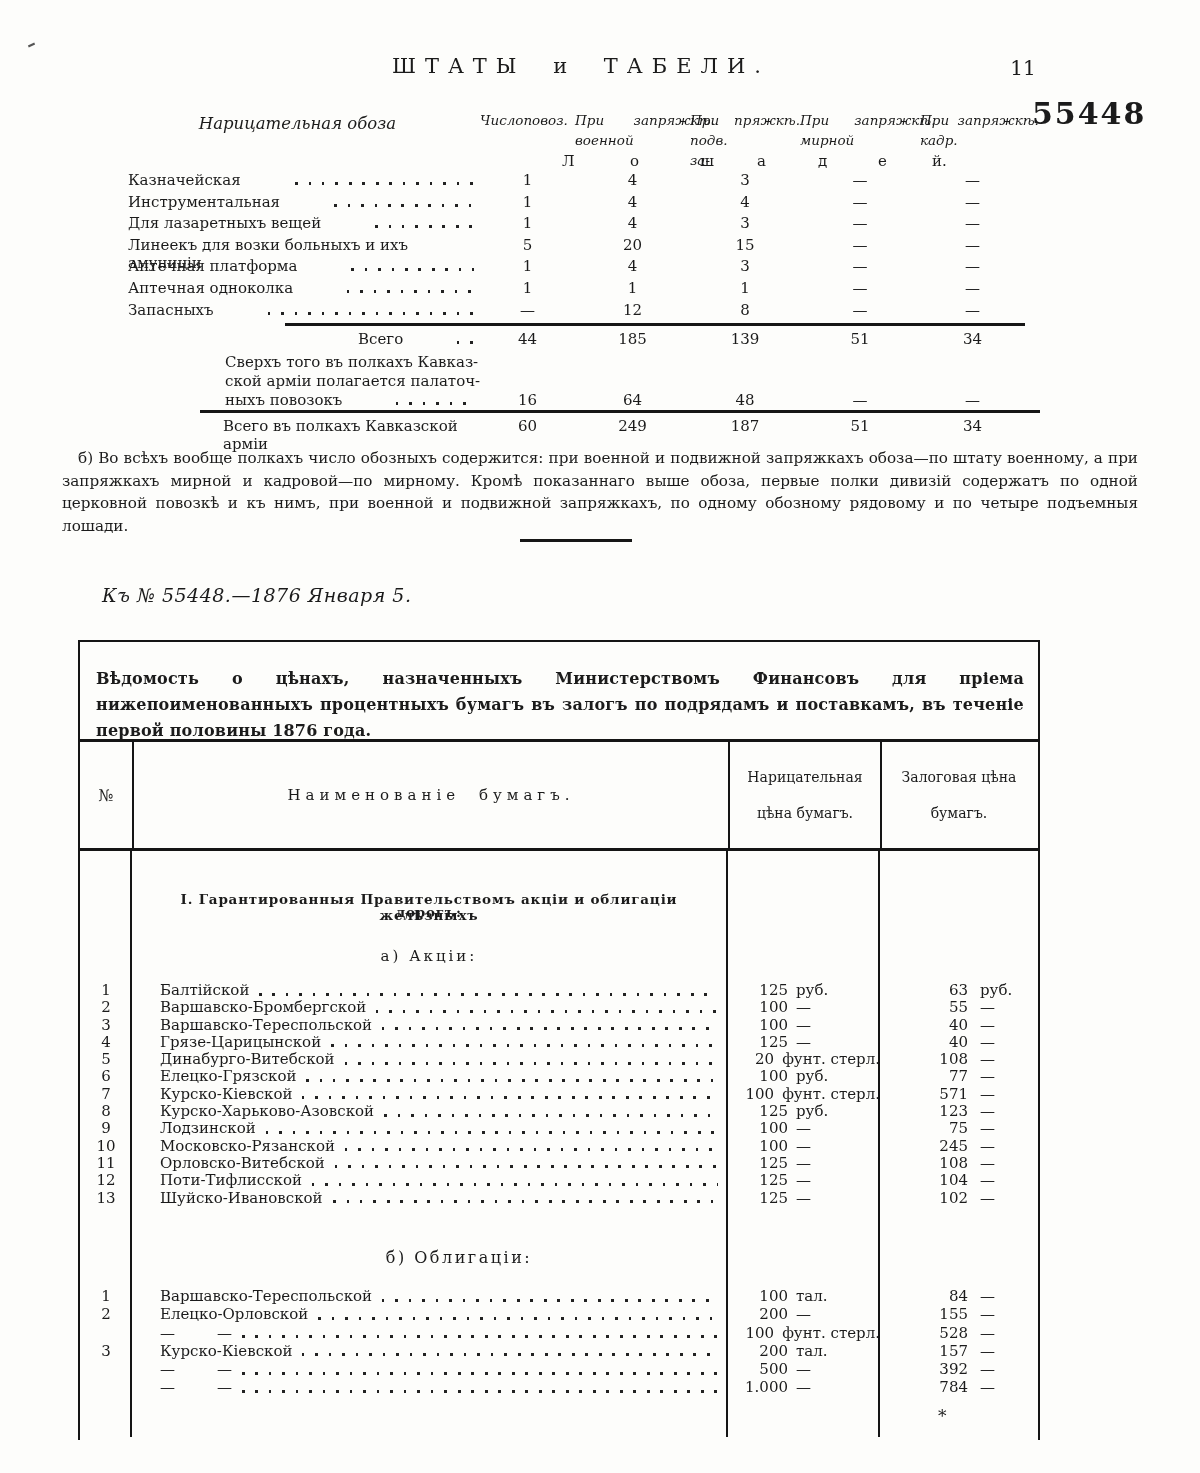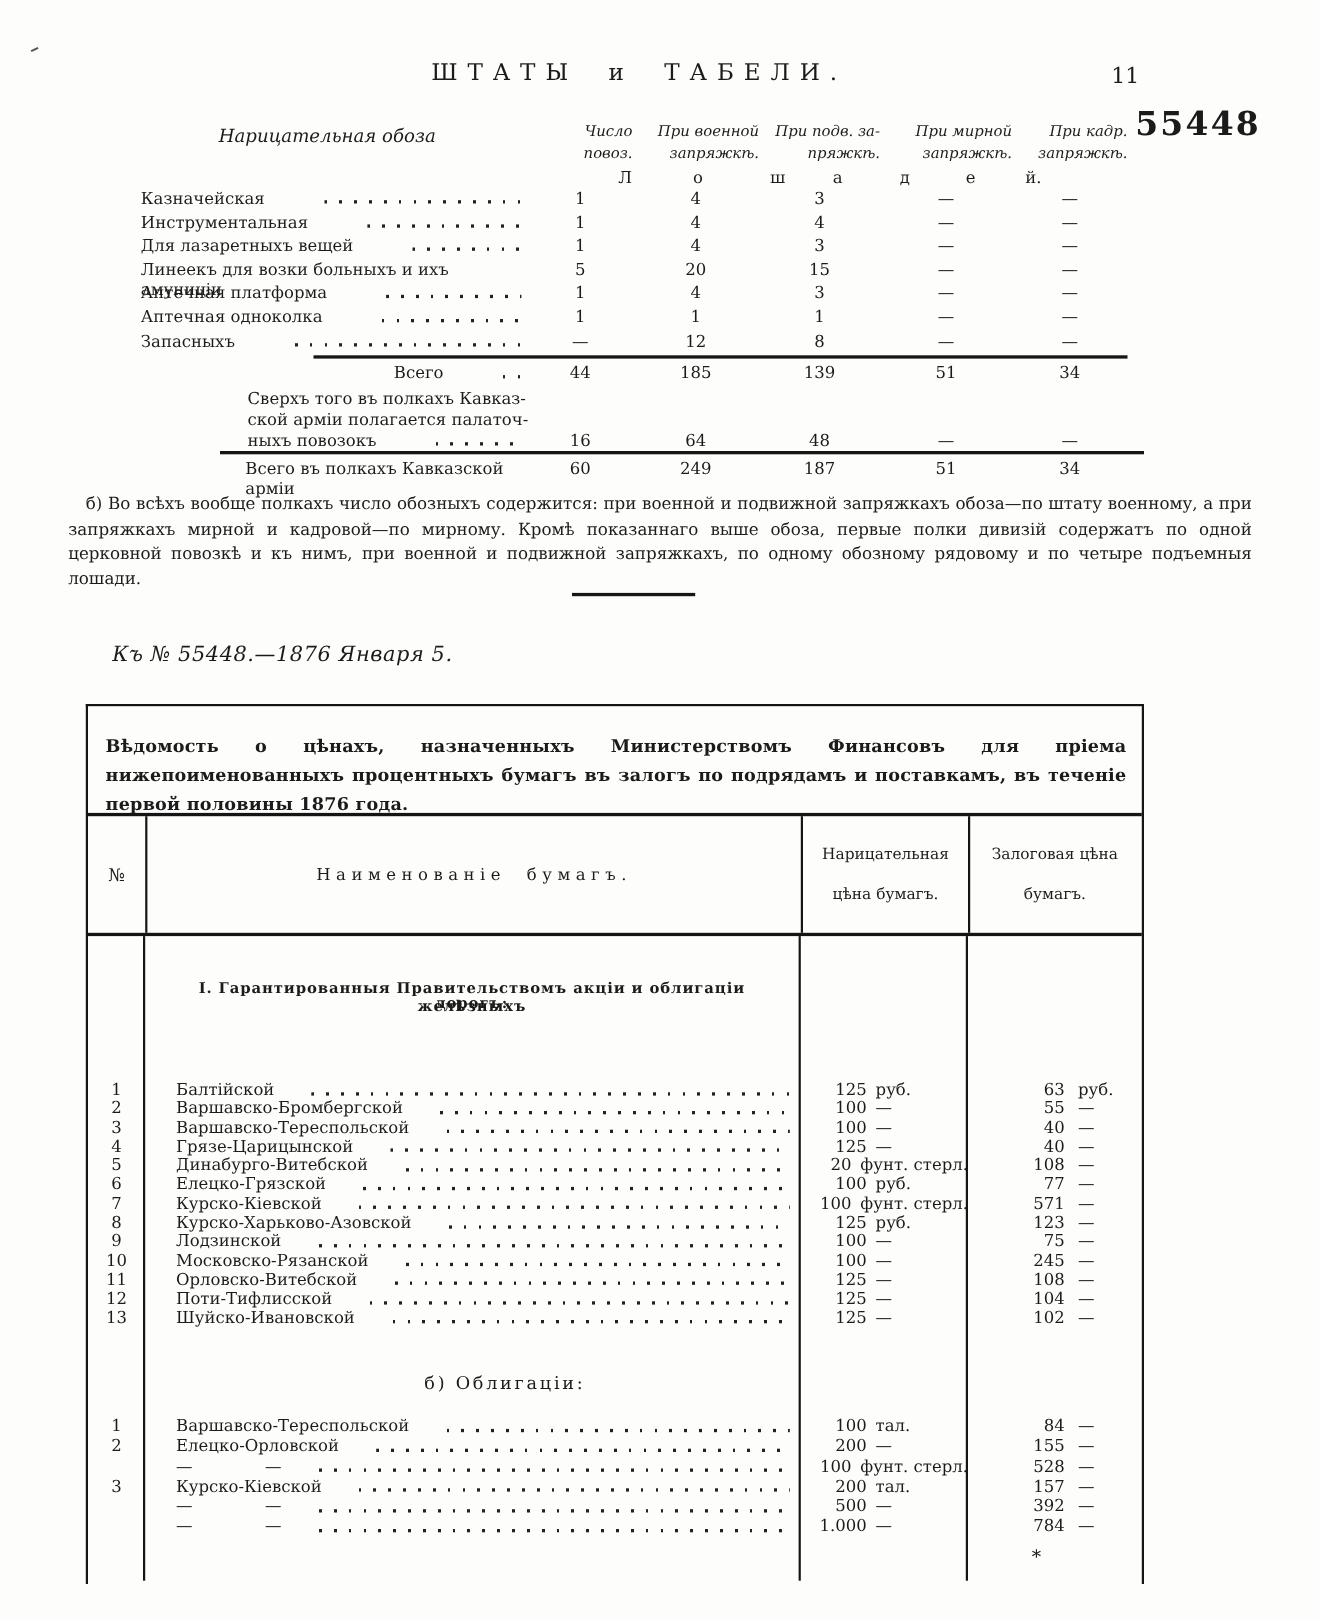--- a/index.html
+++ b/index.html
@@ -14,22 +14,22 @@
   
   .masthead-title{position:absolute;top:54px;left:0;width:1162px;text-align:center;
     font-size:21px;letter-spacing:9px;word-spacing:12px;}
   .page-number{position:absolute;top:56px;left:1000px;width:46px;text-align:center;font-size:20px;}
   .doc-number{position:absolute;top:96px;left:1032px;font-size:30px;font-weight:bold;letter-spacing:2px;}
 
   
   .obos{position:absolute;top:108px;left:115px;width:910px;height:338px;}
   .o-namehead{position:absolute;top:6px;left:0;width:365px;text-align:center;
     font-style:italic;font-size:16.5px;}
-  .o-colhead{position:absolute;top:2px;text-align:right;font-style:italic;
-    font-size:13.5px;line-height:20px;display:flex;flex-direction:column;}
+  .o-colhead{position:absolute;top:2px;text-align:left;font-style:italic;
+    font-size:13.5px;line-height:20px;display:flex;}
   .ch0{left:365px;width:95px;}
   .ch1{left:460px;width:115px;}
   .ch2{left:575px;width:110px;}
   .ch3{left:685px;width:120px;}
   .ch4{left:805px;width:105px;}
   .o-horses span{position:absolute;top:44px;font-size:15px;}
   .o-rows{position:absolute;top:63px;left:0;width:910px;}
   .o-row{display:grid;grid-template-columns:365px 95px 115px 110px 120px 105px;
     height:21.6px;align-items:baseline;font-size:15px;}
   .o-name{display:flex;padding-left:13px;overflow:hidden;gap:45px;}
@@ -72,21 +72,21 @@
   .pt-suba{position:absolute;top:96px;left:52px;width:594px;text-align:center;
     font-size:15px;letter-spacing:3px;}
   .pt-shares{position:absolute;top:130px;left:0;width:956px;}
   .pt-subb{position:absolute;top:397px;left:52px;width:654px;text-align:center;
     font-size:16px;letter-spacing:2.5px;}
   .pt-bonds{position:absolute;top:436px;left:0;width:956px;}
   .p-row{display:grid;grid-template-columns:52px 596px 152px 156px;align-items:baseline;font-size:15px;}
   .pt-shares .p-row{height:17.3px;}
   .pt-bonds .p-row{height:18.3px;}
   .p-no{text-align:center;}
-  .p-name{display:flex;padding-left:28px;overflow:hidden;gap:24px;}
+  .p-name{display:flex;padding-left:28px;overflow:hidden;}
   .p-name .dots{margin:0 10px 3.5px 10px;}
   .p-nom{display:flex;padding-left:6px;white-space:nowrap;}
   .p-num{width:54px;text-align:right;}
   .p-unit{margin-left:8px;}
   .p-zal{display:flex;padding-left:6px;white-space:nowrap;}
   .p-znum{width:82px;text-align:right;}
   .p-zunit{margin-left:12px;}
   .ditto{display:inline-block;}
   .ditto.d2{margin-left:42px;}
   .asterisk{position:absolute;top:1406px;left:938px;font-size:17px;}
@@ -273,20 +273,21 @@
         <span>Залоговая цѣна</span>
         <span>бумагъ.</span>
       </div>
     </div>
     <div class="pt-body">
       <div class="vline v1"></div>
       <div class="vline v2"></div>
       <div class="vline v3"></div>
       <div class="pt-sec1a">I. Гарантированныя Правительствомъ акціи и облигаціи желѣзныхъ</div>
       <div class="pt-sec1b">дорогъ:</div>
+      <div class="pt-suba">а) Акціи:</div>
       <div class="pt-shares" id="share-rows">
           <div class="p-row">
             <div class="p-no">1</div>
             <div class="p-name">
               <span>Балтійской</span>
               <span class="dots"></span>
             </div>
             <div class="p-nom">
               <span class="p-num">125</span>
               <span class="p-unit">руб.</span>

